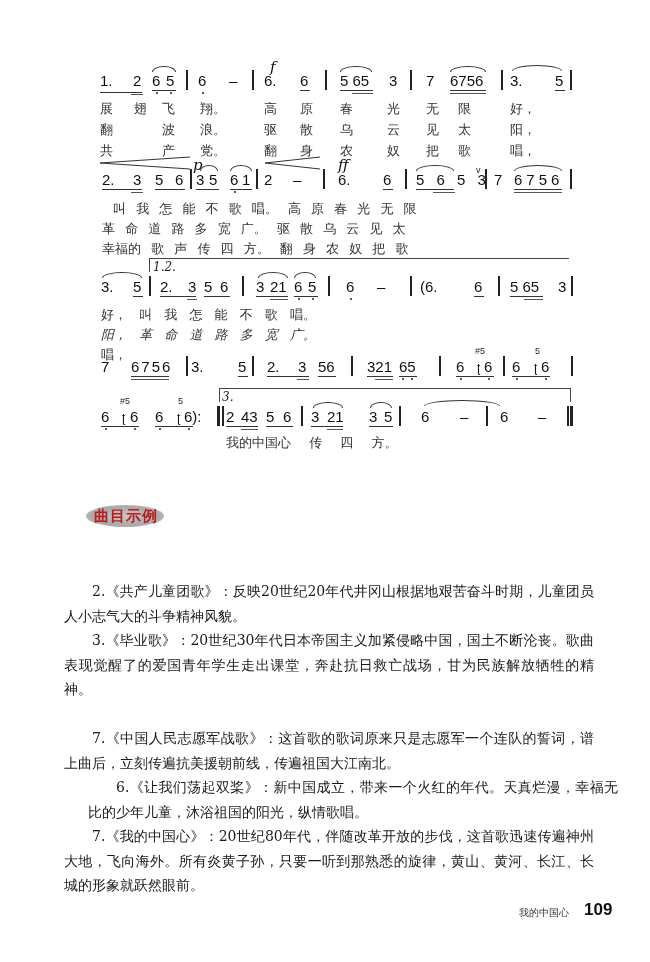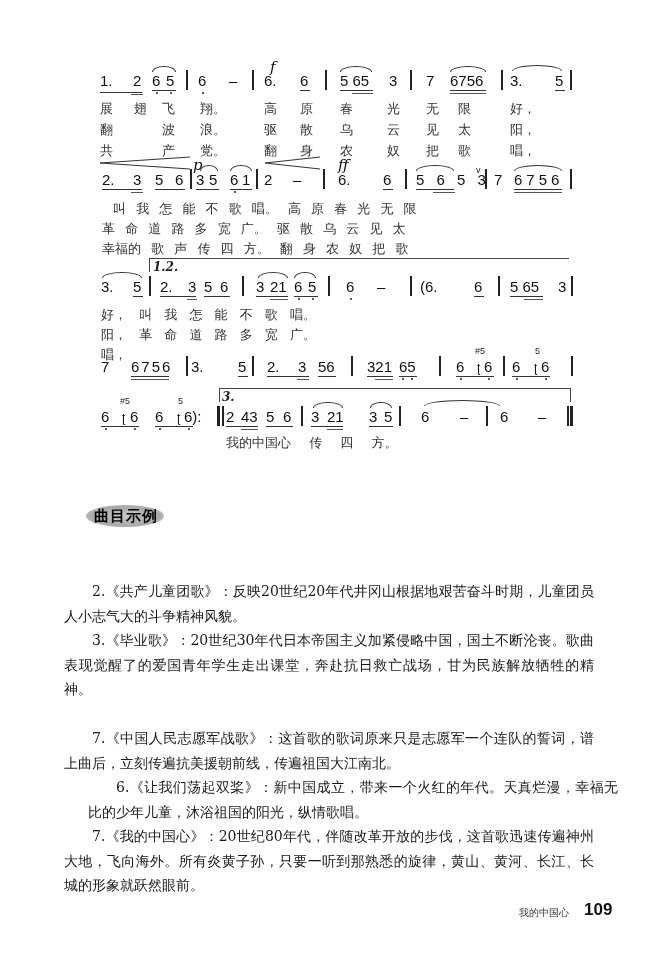--- a/index.html
+++ b/index.html
@@ -15,29 +15,29 @@
   .bar { position: absolute; width: 1.5px; height: 20px; background: #222; }
   .barbold { position: absolute; width: 3px; height: 20px; background: #222; }
   .ul { position: absolute; height: 1.2px; background: #333; }
   .ul2 { position: absolute; height: 1.2px; background: #555; }
   .dot { position: absolute; width: 2px; height: 2px; background: #222; border-radius: 50%; }
   .slur { position: absolute; border: 1.2px solid #333; border-bottom: none; border-radius: 50% 50% 0 0 / 100% 100% 0 0; height: 6px; }
   .dyn { position: absolute; font-family: "DejaVu Serif", serif; font-style: italic; font-size: 15px; color: #111; }
   .lyric { position: absolute; font-family: "DejaVu Serif", serif; font-size: 13px; color: #333; white-space: nowrap; letter-spacing: 0; }
   .volta { position: absolute; border-top: 1.2px solid #444; border-left: 1.2px solid #444; height: 14px; }
   .volta-r { border-right: 1.2px solid #444; }
-  .volta-label { position: absolute; font-family: "DejaVu Serif", serif; font-style: italic; font-size: 12px; color: #222; font-weight: bold; }
+  .volta-label { position: absolute; font-family: "DejaVu Serif", serif; font-style: italic; font-size: 12px; color: #222; }
   .grace { position: absolute; font-family: "Liberation Sans", sans-serif; font-size: 9px; color: #222; }
   .breath { position: absolute; font-family: "Liberation Sans", sans-serif; font-size: 9px; color: #222; }
 
   
   .section-badge { position: absolute; left: 86px; top: 505px; width: 78px; height: 22px;
     background: radial-gradient(ellipse at 50% 50%, #c8c8c8 0%, #a9a9a9 60%, #d8d8d8 100%);
     border-radius: 50%; }
-  .section-title { position: absolute; left: 94px; top: 507px; font-family: "DejaVu Sans", sans-serif; font-weight: bold; font-size: 15px; color: #000000; letter-spacing: 1px; }
+  .section-title { position: absolute; left: 94px; top: 507px; font-family: "DejaVu Sans", sans-serif; font-weight: bold; font-size: 15px; color: #b91c1c; letter-spacing: 1px; }
   .para { position: absolute; left: 64px; width: 530px; font-family: "DejaVu Serif", serif; font-size: 14px; line-height: 24.5px; color: #1a1a1a; text-align: justify; }
   .para .first { text-indent: 28px; display: block; }
 
   .footer-label { position: absolute; left: 519px; top: 906px; font-family: "DejaVu Serif", serif; font-size: 10px; color: #333; }
   .page-number { position: absolute; left: 584px; top: 900px; font-family: "Liberation Sans", sans-serif; font-weight: bold; font-size: 17px; color: #111; }
 </style>
 </head>
 <body>
 
 <div class="page">
@@ -213,21 +213,21 @@
       <span class="n" style="left:474px">6</span>
       <div class="ul" style="left:474px; top:18px; width:10px;"></div>
       <div class="bar" style="left:498px; top:-2px;"></div>
       <span class="n" style="left:510px">5 65</span>
       <div class="ul" style="left:510px; top:18px; width:33px;"></div>
       <div class="ul2" style="left:524px; top:21px; width:19px;"></div>
       <span class="n" style="left:558px">3</span>
       <div class="bar" style="left:571px; top:-2px;"></div>
     </div>
     <div class="lyric" style="left:101px; top:48px; word-spacing:8px;">好， 叫 我 怎 能 不 歌 唱。</div>
-    <div class="lyric" style="left:101px; top:68px; word-spacing:8px;">阳， 革 命 道 路 多 宽 广。</div>
+    <div class="lyric" style="left:101px; top:68px; word-spacing:8px;font-style:italic;">阳， 革 命 道 路 多 宽 广。</div>
     <div class="lyric" style="left:101px; top:88px;">唱，</div>
   </div>
 
   <div class="row" style="top:358px;">
     <div class="notes" style="left:0; top:0;">
       <span class="n" style="left:101px">7</span>
       <span class="n" style="left:131px; letter-spacing:2px;">6756</span>
       <div class="ul" style="left:131px; top:18px; width:38px;"></div>
       <div class="ul2" style="left:131px; top:21px; width:38px;"></div>
       <div class="bar" style="left:186px; top:-2px;"></div>

